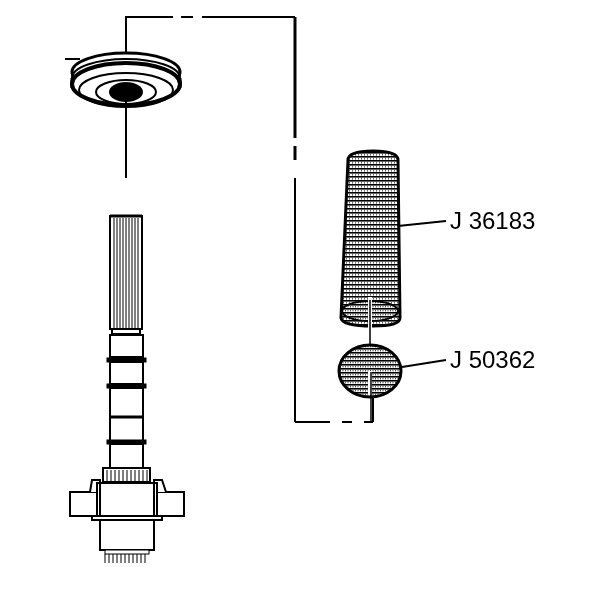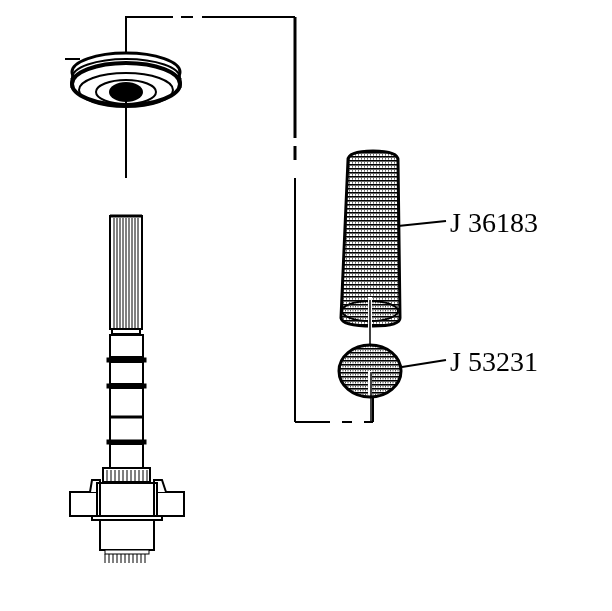--- a/index.html
+++ b/index.html
@@ -1,21 +1,21 @@
 <!DOCTYPE html>
 <html><head>
   <meta charset="utf-8">
   <style>
     html, body { margin: 0; padding: 0; background: #ffffff; }
     body { width: 612px; height: 611px; position: relative; overflow: hidden; }
     #diagram { position: absolute; left: 0; top: 0; width: 612px; height: 611px; }
     .label {
       position: absolute;
-      font-family: Liberation Serif, serif;
-      font-size: 28px;
+      font-family: Liberation Sans, sans-serif;
+      font-size: 24px;
       color: #000;
       letter-spacing: 0px;
       white-space: nowrap;
       line-height: 1;
     }
   </style>
 </head>
 <body>
 
 <svg id="diagram" viewBox="0 0 612 611" xmlns="http://www.w3.org/2000/svg">
@@ -137,13 +137,13 @@
 
   <g>
     <ellipse cx="370" cy="371" rx="31" ry="26" fill="url(#hatch2)" stroke="#000" stroke-width="3"></ellipse>
     <line x1="370" y1="371" x2="370" y2="395" stroke="#fff" stroke-width="4"></line>
     <line x1="371" y1="372" x2="371" y2="422" stroke="#000" stroke-width="1.5"></line>
     <line x1="402" y1="367" x2="446" y2="360" stroke="#000" stroke-width="2"></line>
   </g>
 </svg>
 
 <div class="label" style="left:450px; top:209px;">J 36183</div>
-<div class="label" style="left:450px; top:348px;">J 53231</div>
+<div class="label" style="left:450px; top:348px;">J 50362</div>
 
 </body></html>

